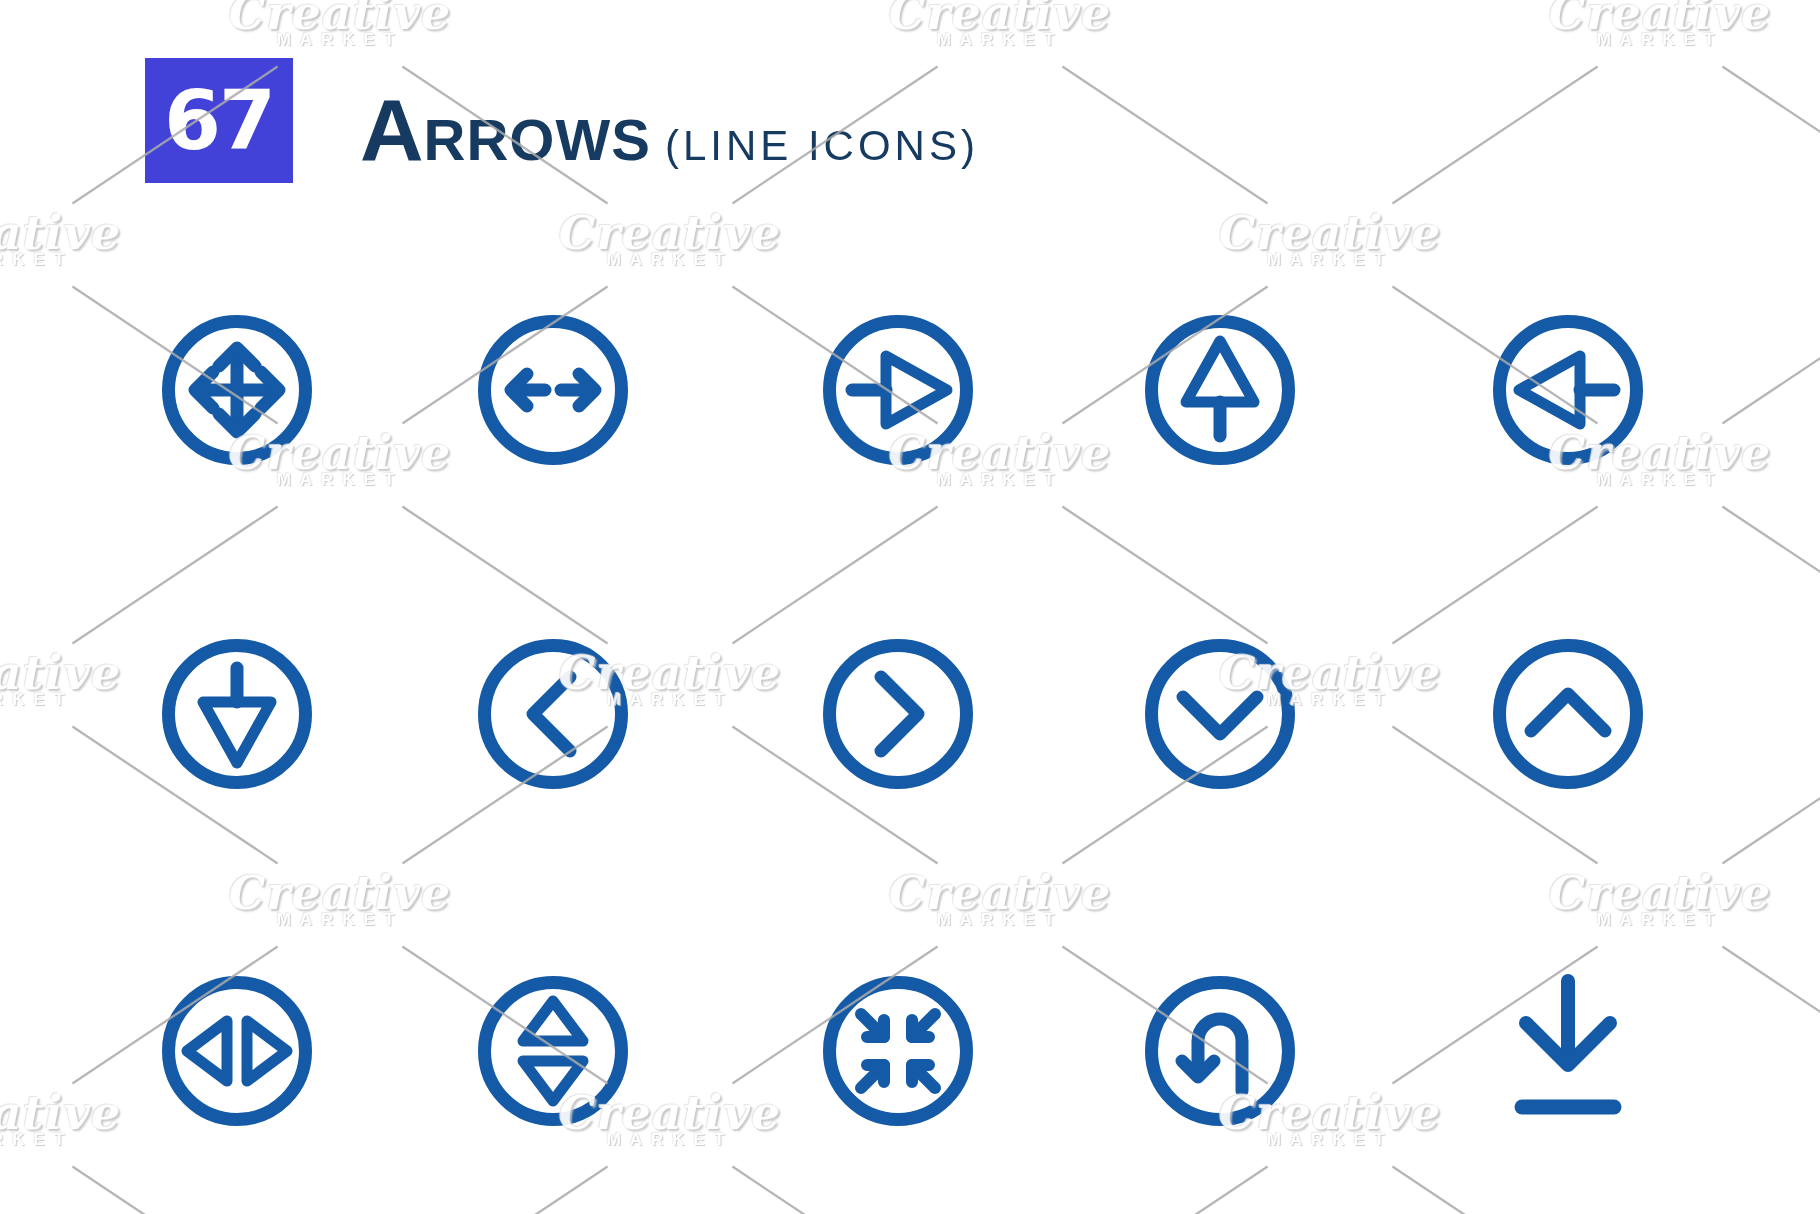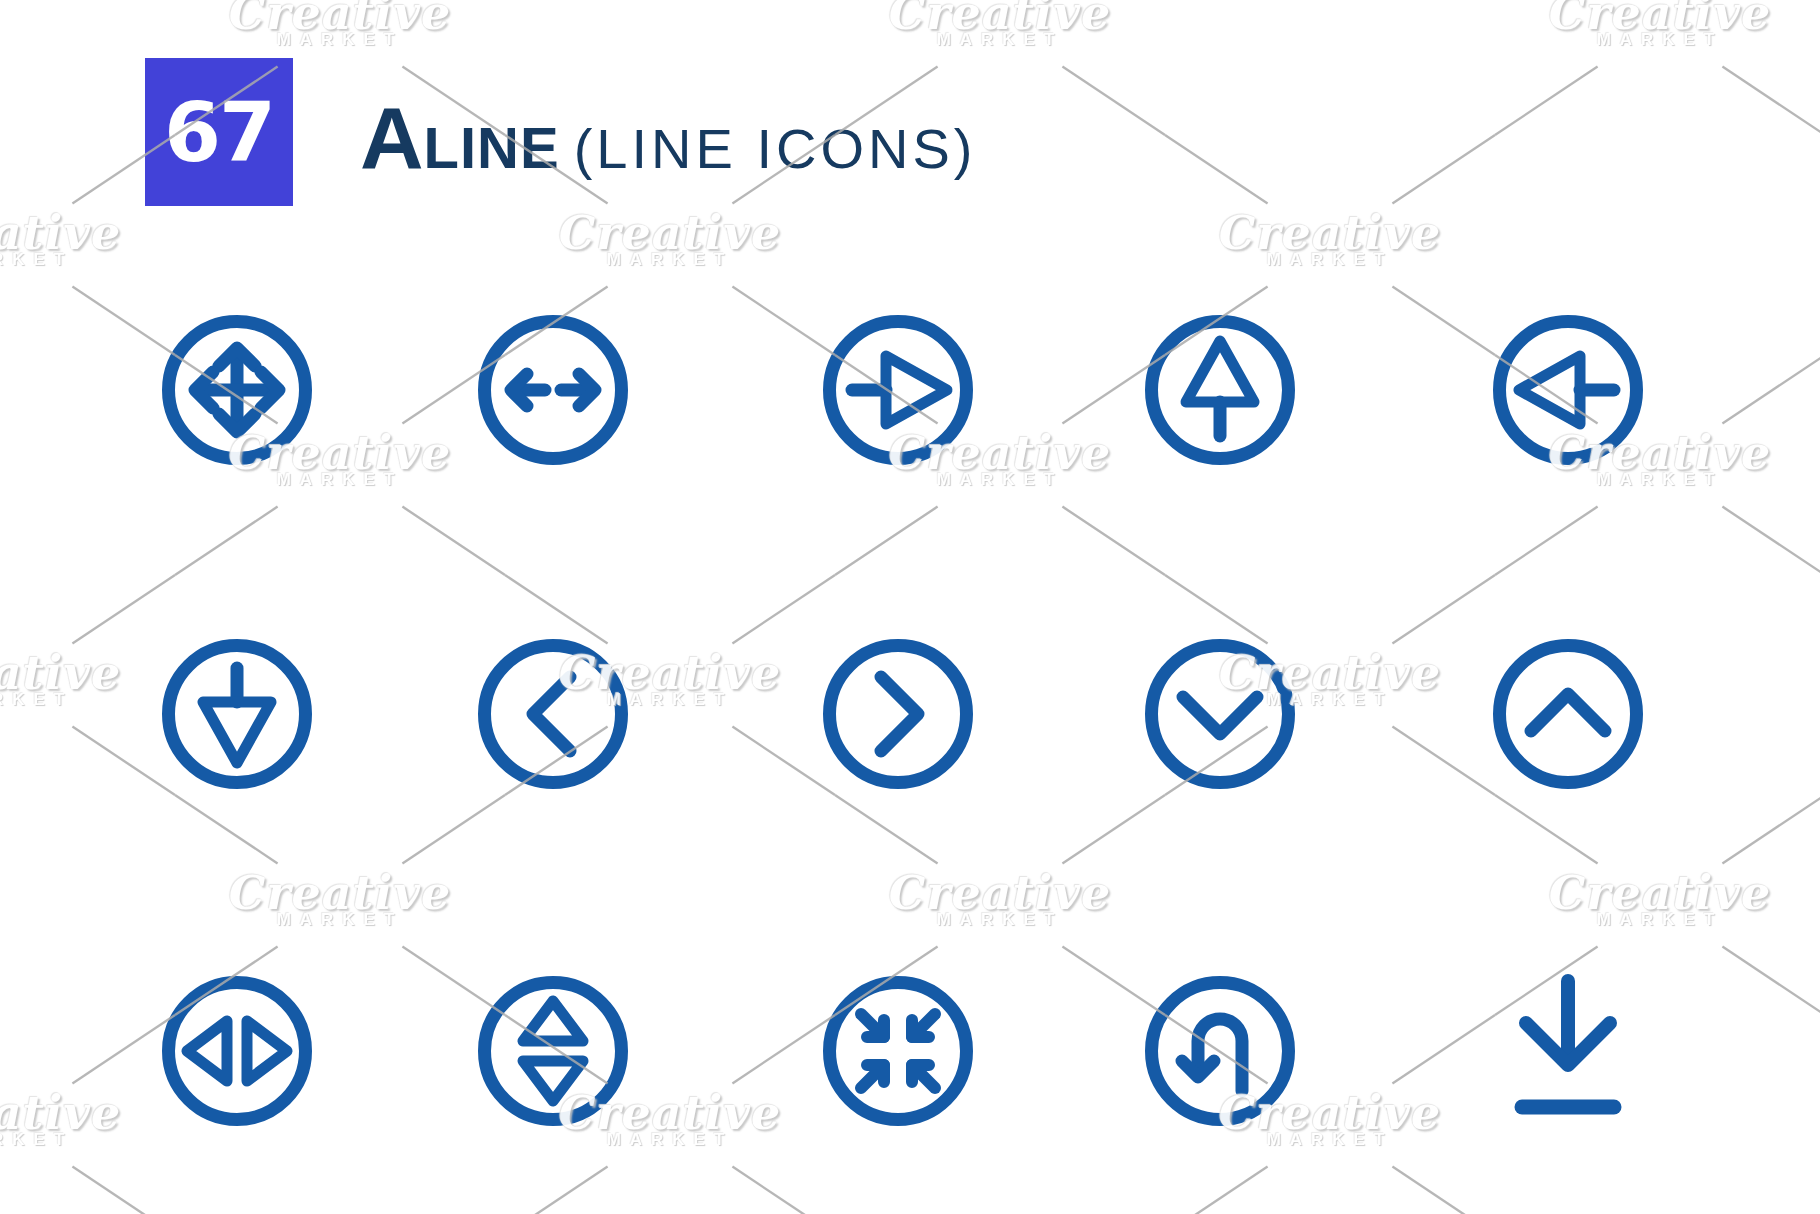--- a/index.html
+++ b/index.html
@@ -2,34 +2,34 @@
 <html><head>
 <meta charset="utf-8">
 <style>
   html,body{margin:0;padding:0;background:#e8e8e8;}
   .stage{
     position:relative;width:1820px;height:1214px;background:#ffffff;
     overflow:hidden;font-family:"Liberation Sans",sans-serif;
   }
   
   .badge{
-    position:absolute;left:145px;top:58px;width:148px;height:148px;
+    position:absolute;left:145px;top:58px;width:148px;height:125px;
     display:flex;align-items:center;justify-content:center;
   }
   .badge-num{
     color:#ffffff;font-size:82px;font-weight:bold;
     font-family:"DejaVu Sans",sans-serif;letter-spacing:-2px;
   }
   .title-wrap{
     position:absolute;left:360px;top:86px;display:flex;align-items:baseline;
     white-space:nowrap;
   }
   .t-init{font-size:88px;font-weight:bold;line-height:1;letter-spacing:0px;}
   .t-rest{font-size:58px;font-weight:bold;line-height:1;letter-spacing:1px;}
-  .t-sub{font-size:56px;font-weight:normal;line-height:1;letter-spacing:4px;margin-left:14px;margin-top:35px;}
+  .t-sub{font-size:42px;font-weight:normal;line-height:1;letter-spacing:4px;margin-left:14px;margin-top:35px;}
   
   #icon-layer,#line-layer,#wm-layer{position:absolute;left:0;top:0;width:1820px;height:1214px;}
   #line-layer{pointer-events:none;}
   #wm-layer{pointer-events:none;}
   .icon-cell{position:absolute;width:164px;height:164px;}
   .icon-cell svg{display:block;}
   
   .wm{
     position:absolute;text-align:center;transform:translate(-50%,-58%);
     opacity:0.92;
@@ -49,21 +49,21 @@
 </head>
 <body>
 
 <div class="stage">
 
   <div class="badge" style="background: rgb(66, 66, 216);">
     <span class="badge-num">67</span>
   </div>
   <div class="title-wrap" style="color: rgb(22, 58, 96);">
     <span class="t-init">A</span>
-    <span class="t-rest">LINE</span>
+    <span class="t-rest">RROWS</span>
     <span class="t-sub">(LINE ICONS)</span>
   </div>
 
   <div id="icon-layer">
       <div class="icon-cell" style="left: 155px; top: 308px;">
         <svg viewBox="0 0 164 164" width="164" height="164">
           <circle cx="82" cy="82" r="68.5" fill="#ffffff" stroke="#155aa6" stroke-width="13"></circle>
           <line x1="82" y1="42" x2="82" y2="122" fill="none" stroke="#155aa6" stroke-width="13" stroke-linecap="round" stroke-linejoin="round"></line>
           <line x1="42" y1="82" x2="122" y2="82" fill="none" stroke="#155aa6" stroke-width="13" stroke-linecap="round" stroke-linejoin="round"></line>
           <polyline points="64,58 82,40 100,58" fill="none" stroke="#155aa6" stroke-width="13" stroke-linecap="round" stroke-linejoin="round"></polyline>

